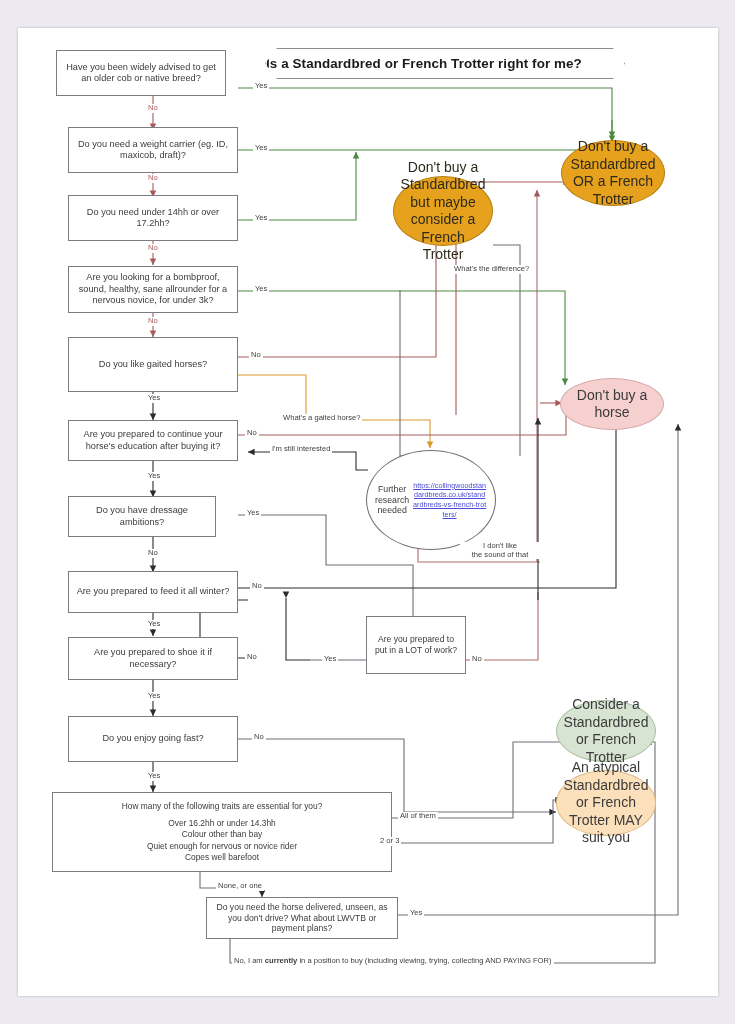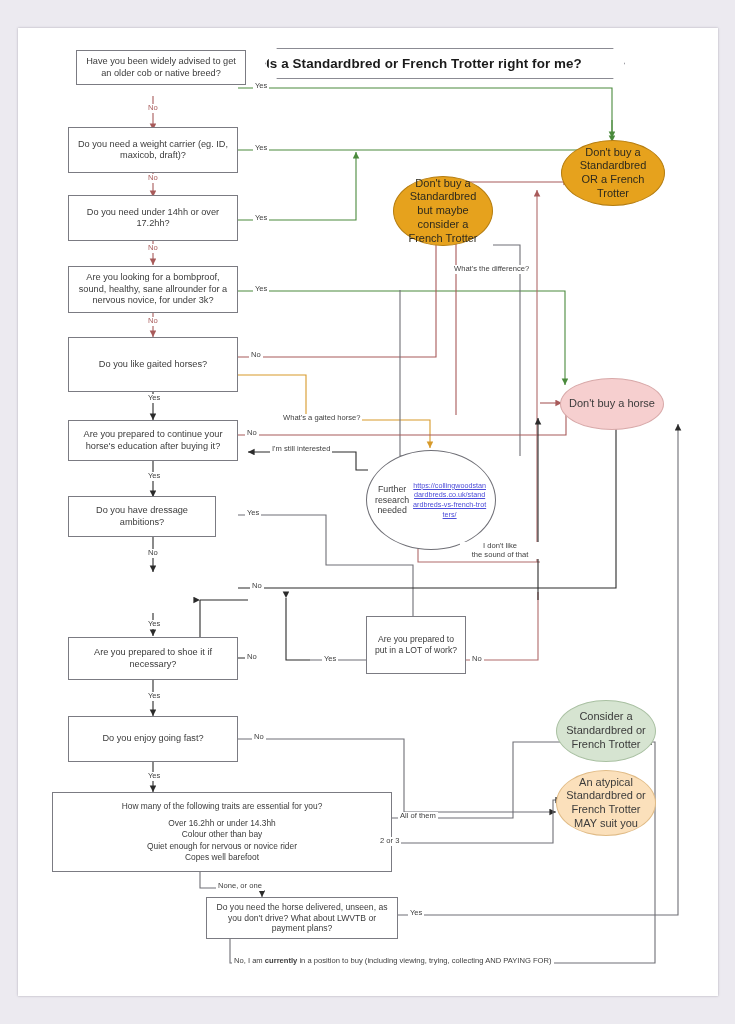--- a/index.html
+++ b/index.html
@@ -32,21 +32,21 @@
   }
   .rect {
     border: 1.6px solid #7b7b82;
     background: #ffffff;
     font-size: 9.2px;
     padding: 2px 6px;
   }
   .rect.small { font-size: 8.6px; }
   .ell {
     border-radius: 50%;
-    font-size: 11px;
+    font-size: 14px;
     padding: 4px 8px;
   }
   .ell-orange { background: #e6a21d; border: 1.4px solid #b57d10; color: #2e2a1d; }
   .ell-pink   { background: #f6cfcf; border: 1.4px solid #d8a9a9; color: #3b3b3b; }
   .ell-green  { background: #d6e4d1; border: 1.4px solid #a9c0a2; color: #3b3b3b; }
   .ell-peach  { background: #fbe0bb; border: 1.4px solid #e0bb86; color: #3b3b3b; }
   .ell-white  { background: #ffffff; border: 1.5px solid #6f6f76; color: #3b3b3b; font-size: 8.8px; }
 
   .hexbox {
     position: absolute;
@@ -169,21 +169,21 @@
       <path d="M392,915 L678,915 L678,424" stroke="#6f6f76" marker-end="url(#ak)"></path>
 
       <path d="M230,930 L230,963 L655,963 L655,742 L645,742" stroke="#6f6f76" marker-end="url(#ak)"></path>
     </g>
   </svg>
 
   <div class="hexbox" style="left:265px; top:48px; width:360px; height:31px;">
     <span>Is a Standardbred or French Trotter right for me?</span>
   </div>
 
-  <div class="node rect" style="left:76px; top:50px; width:170px; height:35px;">
+  <div class="node rect" style="left:56px; top:50px; width:170px; height:46px;">
     <span>Have you been widely advised to get an older cob or native breed?</span>
   </div>
 
   <div class="node rect" style="left:68px; top:127px; width:170px; height:46px;">
     <span>Do you need a weight carrier (eg. ID, maxicob, draft)?</span>
   </div>
 
   <div class="node rect" style="left:68px; top:195px; width:170px; height:46px;">
     <span>Do you need under 14hh or over 17.2hh?</span>
   </div>
@@ -197,20 +197,23 @@
   </div>
 
   <div class="node rect" style="left:68px; top:420px; width:170px; height:41px;">
     <span>Are you prepared to continue your horse's education after buying it?</span>
   </div>
 
   <div class="node rect" style="left:52px; top:496px; width:148px; height:41px;margin-left:16px;">
     <span>Do you have dressage ambitions?</span>
   </div>
 
+  <div class="node rect" style="left:68px; top:571px; width:170px; height:42px;">
+    <span>Are you prepared to feed it all winter?</span>
+  </div>
 
   <div class="node rect" style="left:68px; top:637px; width:170px; height:43px;">
     <span>Are you prepared to shoe it if necessary?</span>
   </div>
 
   <div class="node rect" style="left:68px; top:716px; width:170px; height:46px;">
     <span>Do you enjoy going fast?</span>
   </div>
 
   <div class="node rect small" style="left:366px; top:616px; width:100px; height:58px;">

